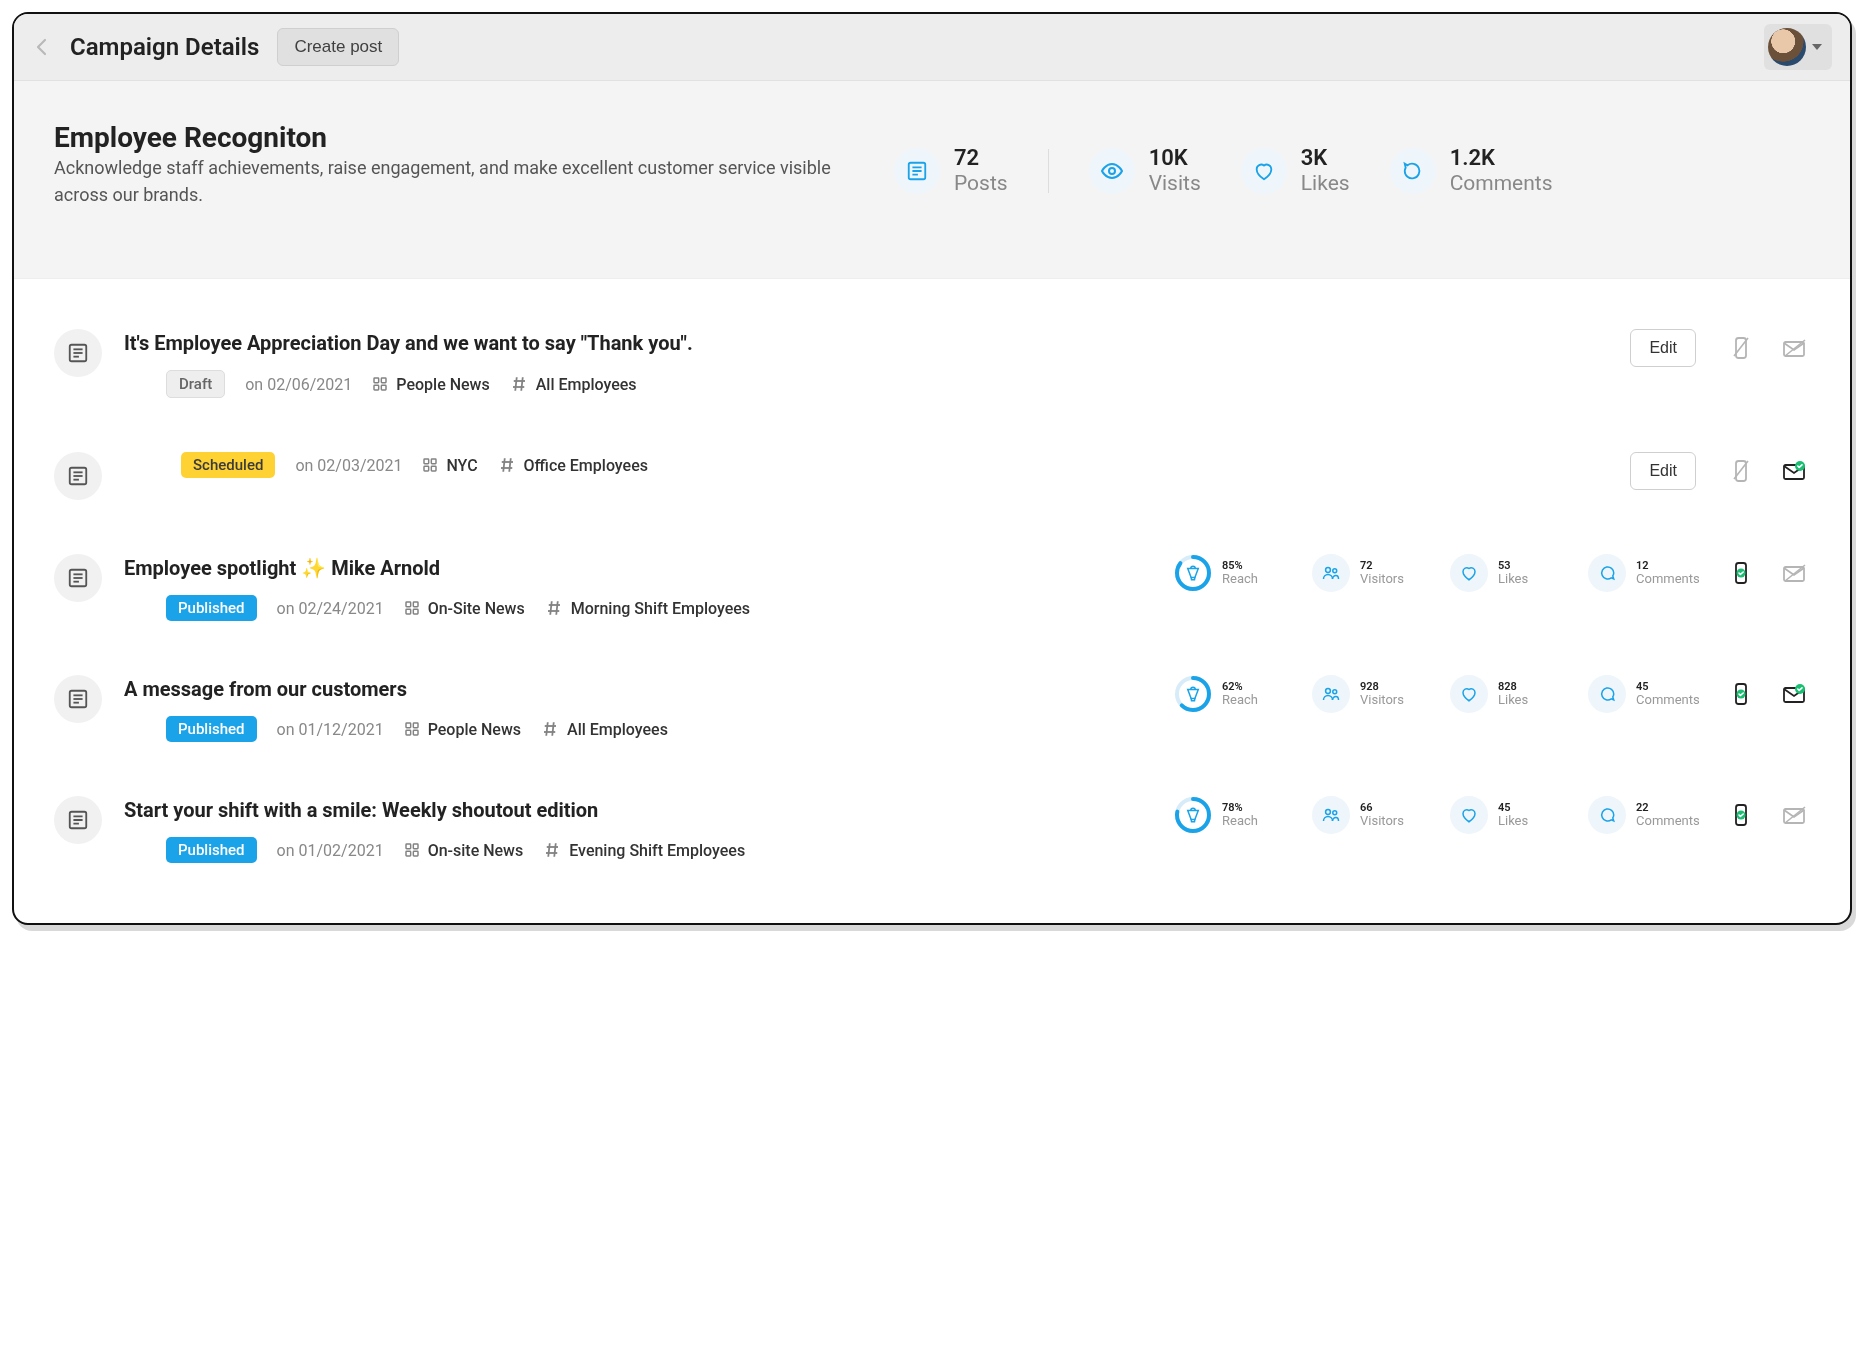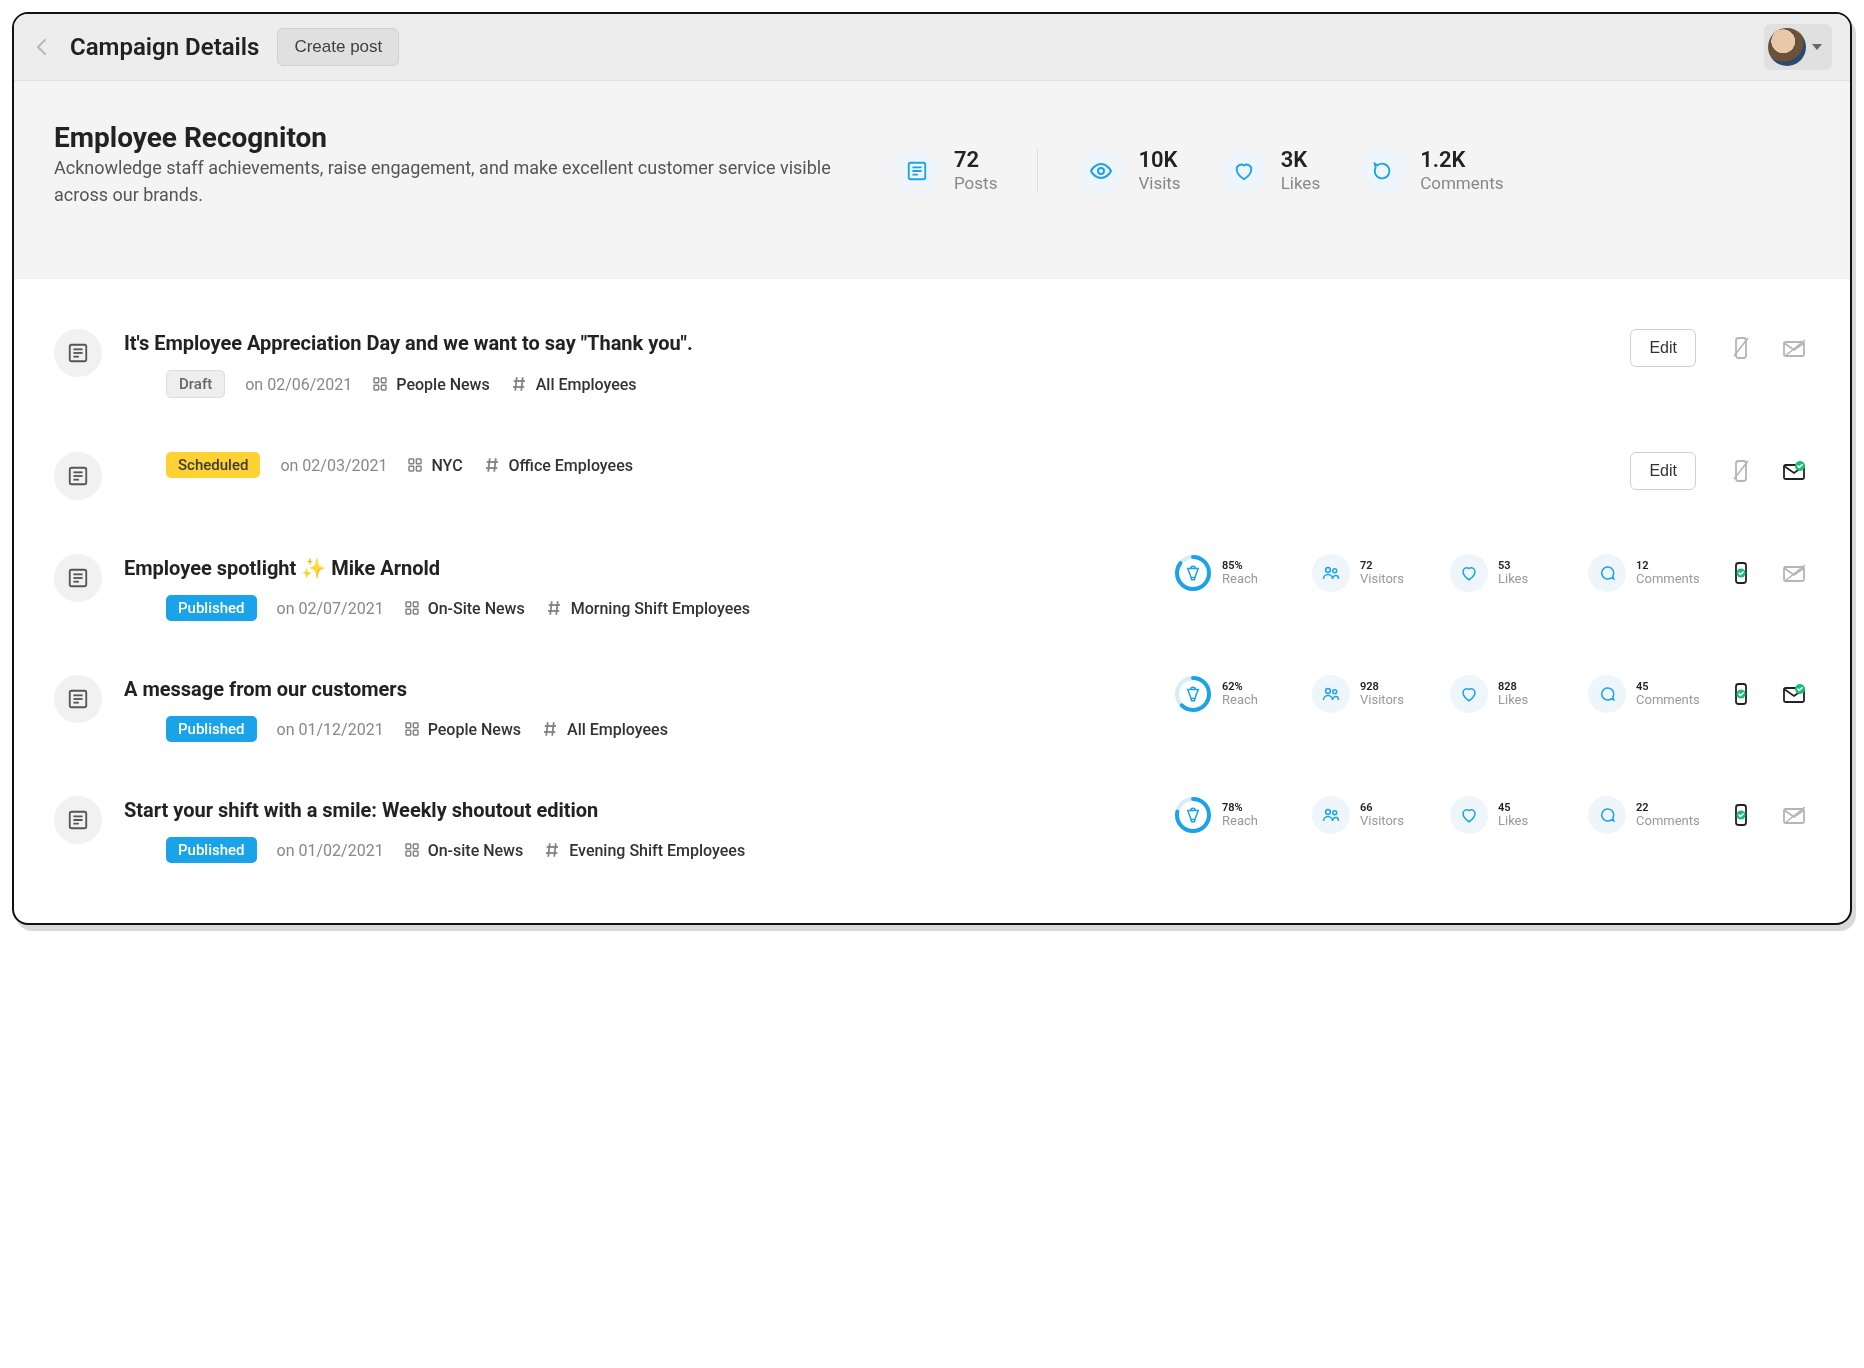--- a/index.html
+++ b/index.html
@@ -85,40 +85,40 @@
   .stat {
     display: flex; align-items: center; gap: 14px;
   }
   .stat-ico {
     width: 46px; height: 46px; border-radius: 50%;
     background: #eef5fb;
     display: flex; align-items: center; justify-content: center;
     color: #1aa3e8;
   }
   .stat-text .num { font-size: 22px; font-weight: 600; line-height: 1.1; }
-  .stat-text .lbl { font-size: 17px; color: #888; }
+  .stat-text .lbl { font-size: 21px; color: #888; }
   .stat-divider { width: 1px; height: 44px; background: #ddd; }
   
   .posts { padding: 50px 40px 60px 40px; display: flex; flex-direction: column; gap: 54px; }
   .post-row { display: flex; align-items: flex-start; gap: 22px; }
   .post-ico {
     width: 48px; height: 48px; border-radius: 50%;
     background: #f1f1f1;
     display: flex; align-items: center; justify-content: center;
     color: #555; flex-shrink: 0;
   }
   .post-main { flex: 1 1 460px; min-width: 0; }
   .post-title { font-size: 20px; font-weight: 700; line-height: 1.45; margin-bottom: 12px; }
   .post-meta { display: flex; flex-wrap: wrap; align-items: center; gap: 20px; font-size: 16px; color: #555; padding-left: 42px; }
   .pill {
     display: inline-flex; align-items: center;
     border-radius: 5px; padding: 4px 12px; font-size: 15px; font-weight: 500;
   }
   .pill-draft { background: #eee; color: #666; border: 1px solid #ddd; }
-  .pill-scheduled { background: #ffd233; color: #3b3b3b; }
+  .pill-scheduled { background: #ffd233; color: #3b3b3b; margin-left: 15px; }
   .pill-published { background: #1aa3e8; color: #fff; }
   .meta-date { color: #888; }
   .meta-chip { display: inline-flex; align-items: center; gap: 8px; color: #333; font-weight: 500; }
   .meta-chip svg { color: #828282; }
   .post-right {
     display: flex; align-items: center; gap: 20px; flex-shrink: 0;
     margin-left: auto;
   }
   .btn-edit {
     background: #fff;
@@ -349,21 +349,21 @@
             <rect x="3" y="3" width="18" height="18" rx="2"></rect>
             <line x1="7" y1="8" x2="17" y2="8"></line>
             <line x1="7" y1="12" x2="17" y2="12"></line>
             <line x1="7" y1="16" x2="13" y2="16"></line>
           </svg>
         </div>
         <div class="post-main">
           <div class="post-title">Employee spotlight ✨ Mike Arnold</div>
           <div class="post-meta">
             <span class="pill pill-published">Published</span>
-            <span class="meta-date">on <span>02/07/2021</span></span>
+            <span class="meta-date">on <span>02/24/2021</span></span>
             <span class="meta-chip">
               <span>
                 <svg width="16" height="16" viewBox="0 0 24 24" fill="none" stroke="currentColor" stroke-width="2.2">
                   <rect x="3" y="3" width="7" height="7" rx="1"></rect>
                   <rect x="14" y="3" width="7" height="7" rx="1"></rect>
                   <rect x="3" y="14" width="7" height="7" rx="1"></rect>
                   <rect x="14" y="14" width="7" height="7" rx="1"></rect>
                 </svg>
               </span>
               <span>On-Site News</span>

